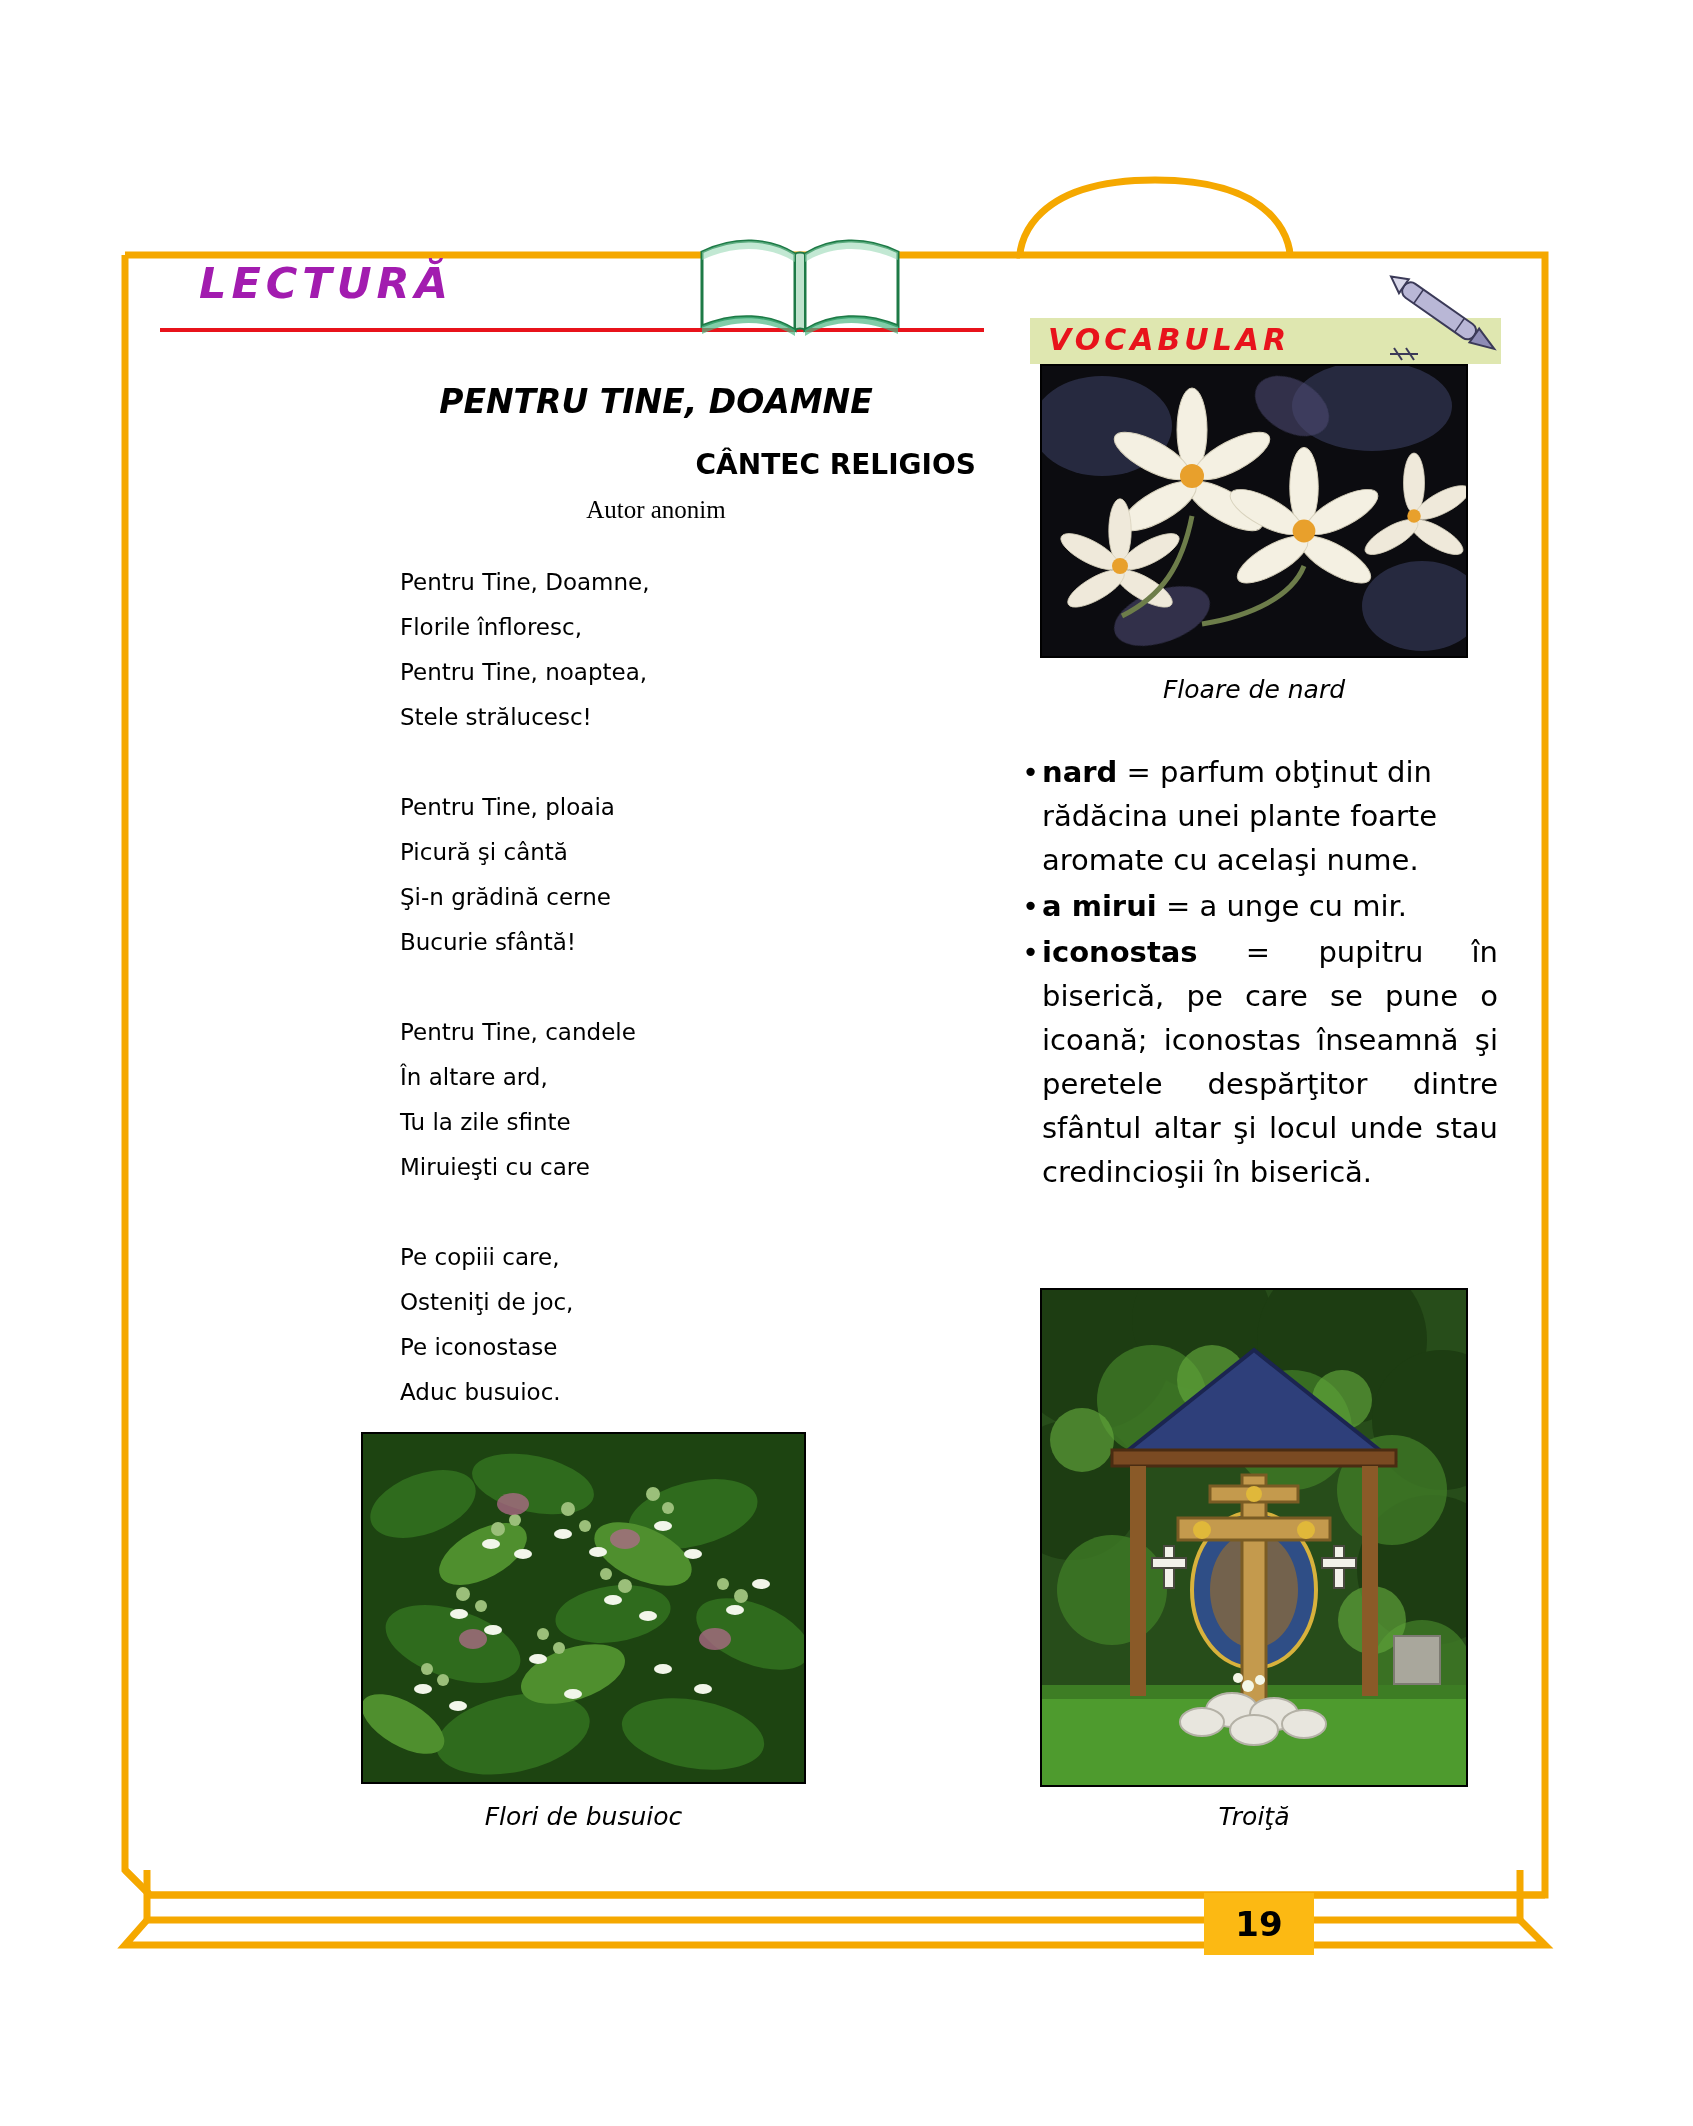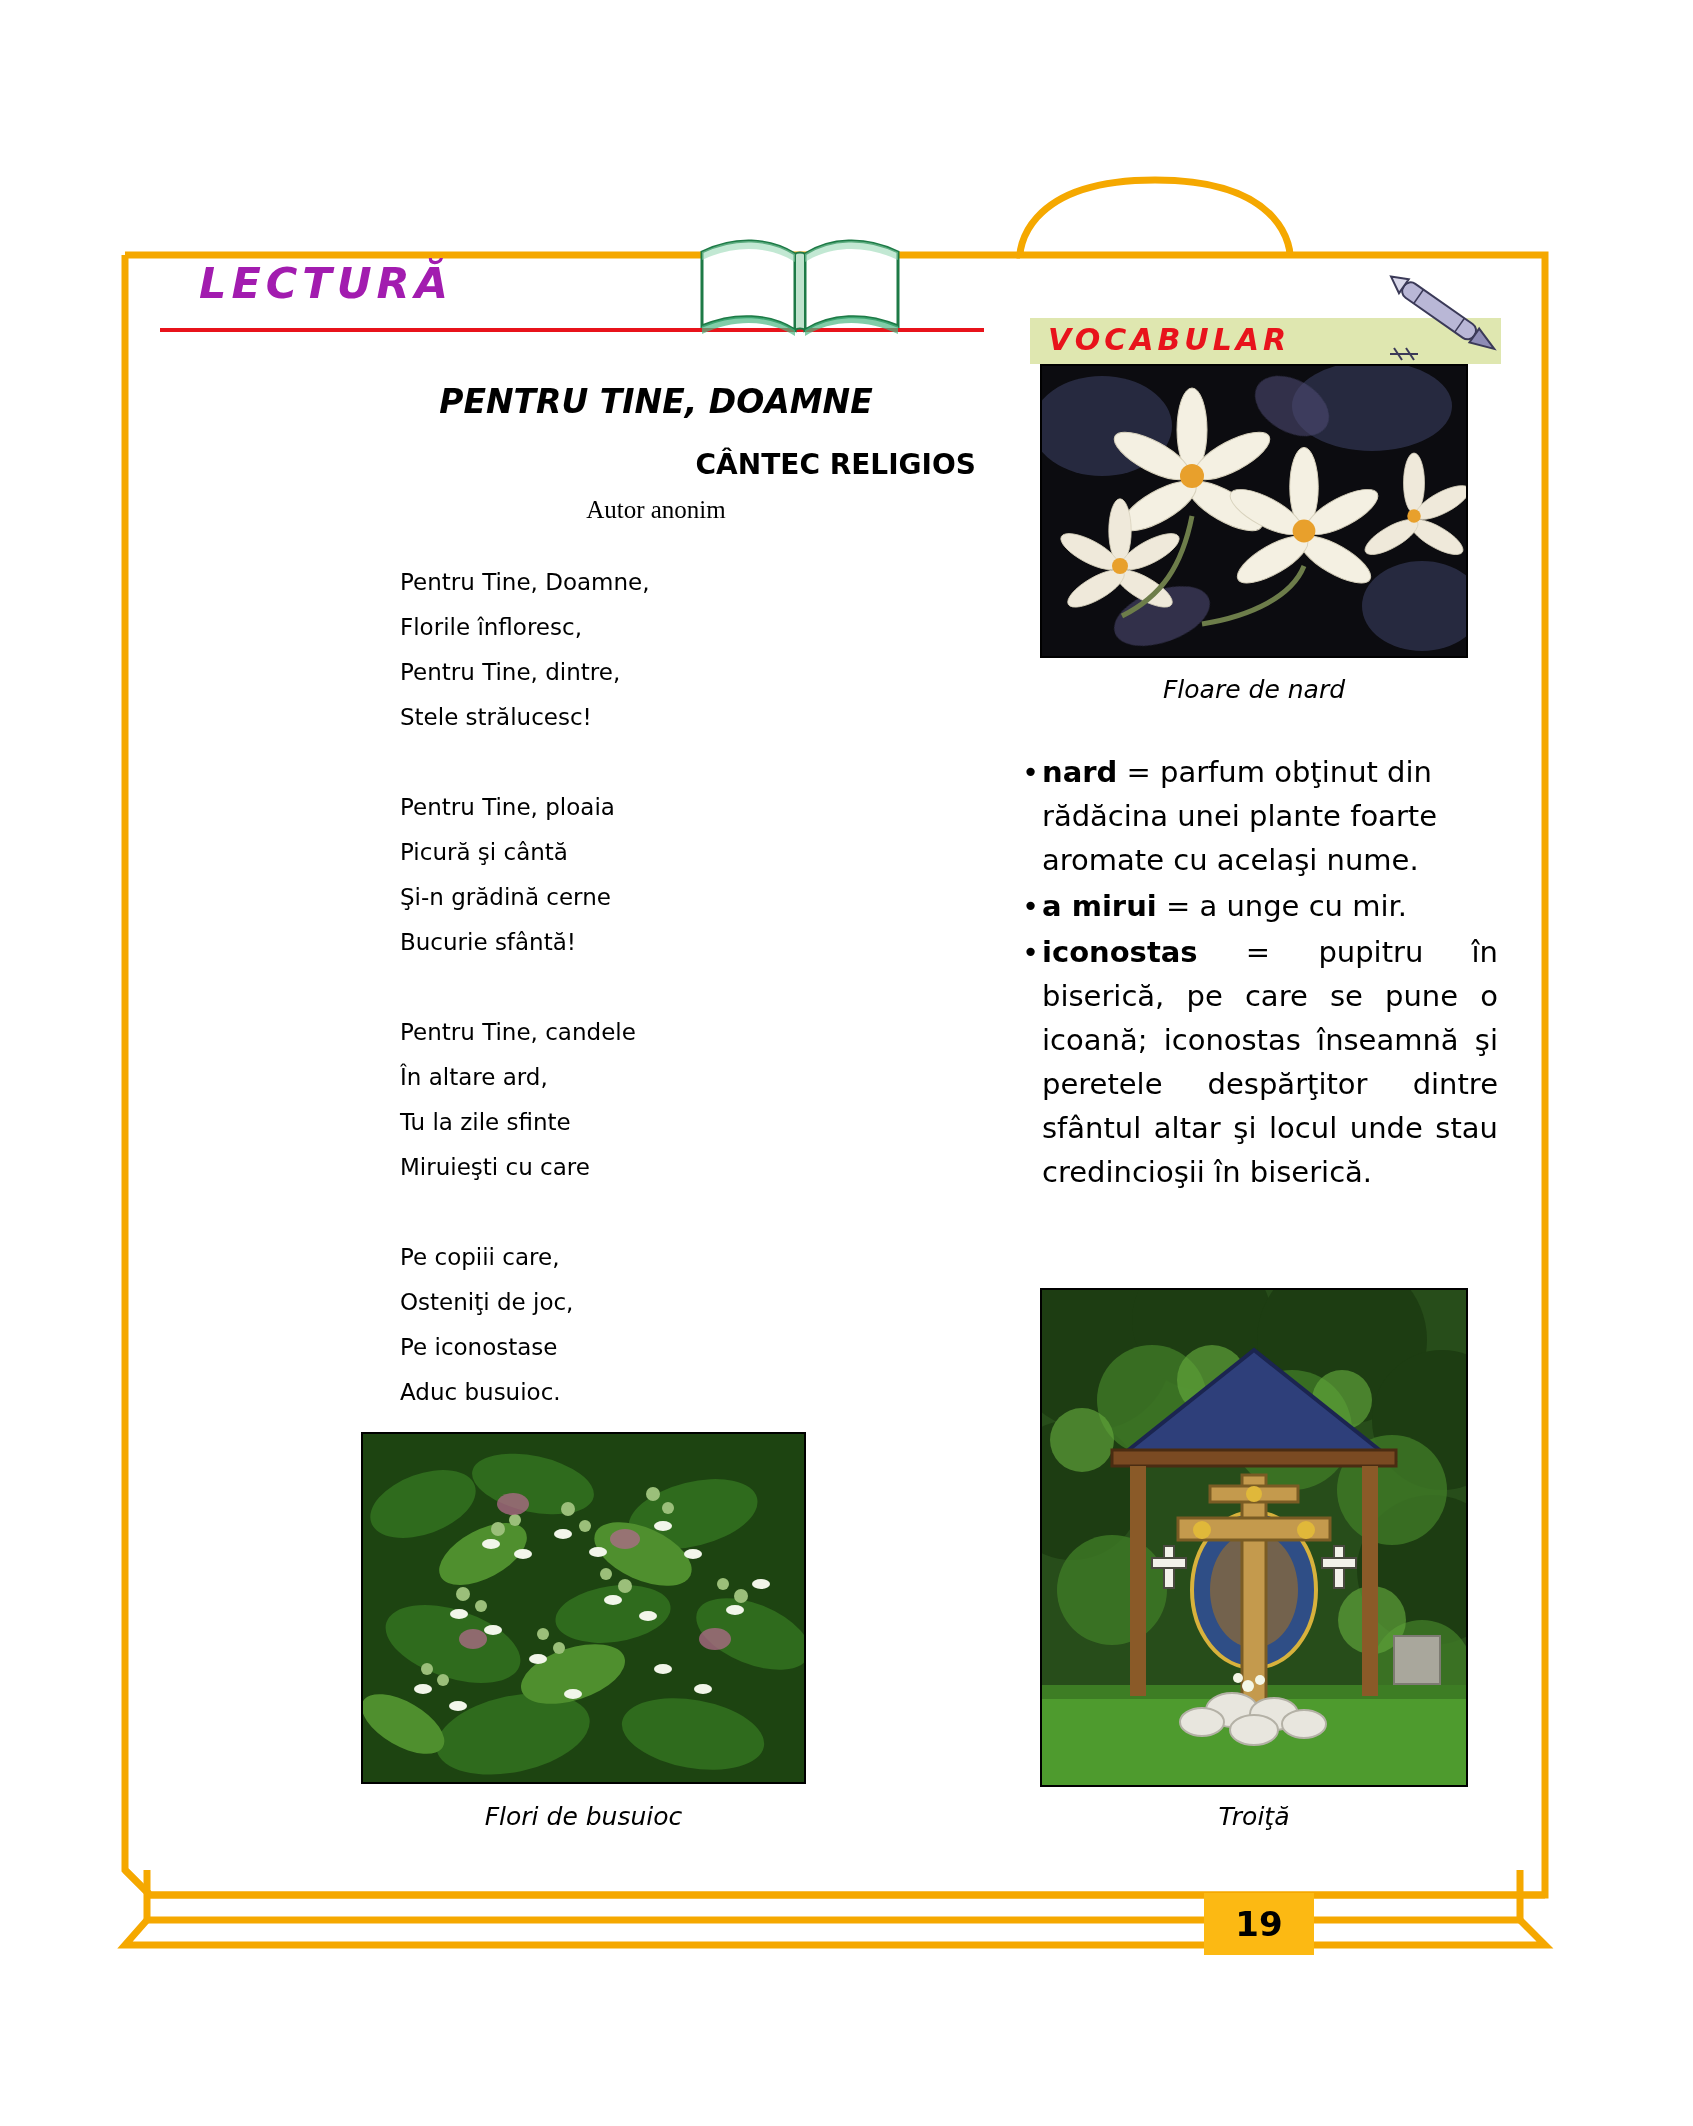--- a/index.html
+++ b/index.html
@@ -272,21 +272,21 @@
     <path d="M208,104 C175,90 140,92 115,108 L115,114 C140,98 175,96 208,112 Z" fill="#4cb883" opacity="0.7"></path>
   </svg>
 
   <div class="poem-title">PENTRU TINE, DOAMNE</div>
   <div class="poem-subtitle">CÂNTEC RELIGIOS</div>
   <div class="poem-author">Autor anonim</div>
   <div class="poem-body" id="poem-body">
       <div class="stanza">
         <div>Pentru Tine, Doamne,</div>
         <div>Florile înfloresc,</div>
-        <div>Pentru Tine, dintre,</div>
+        <div>Pentru Tine, noaptea,</div>
         <div>Stele strălucesc!</div>
       </div>
       <div class="stanza">
         <div>Pentru Tine, ploaia</div>
         <div>Picură şi cântă</div>
         <div>Şi-n grădină cerne</div>
         <div>Bucurie sfântă!</div>
       </div>
       <div class="stanza">
         <div>Pentru Tine, candele</div>

